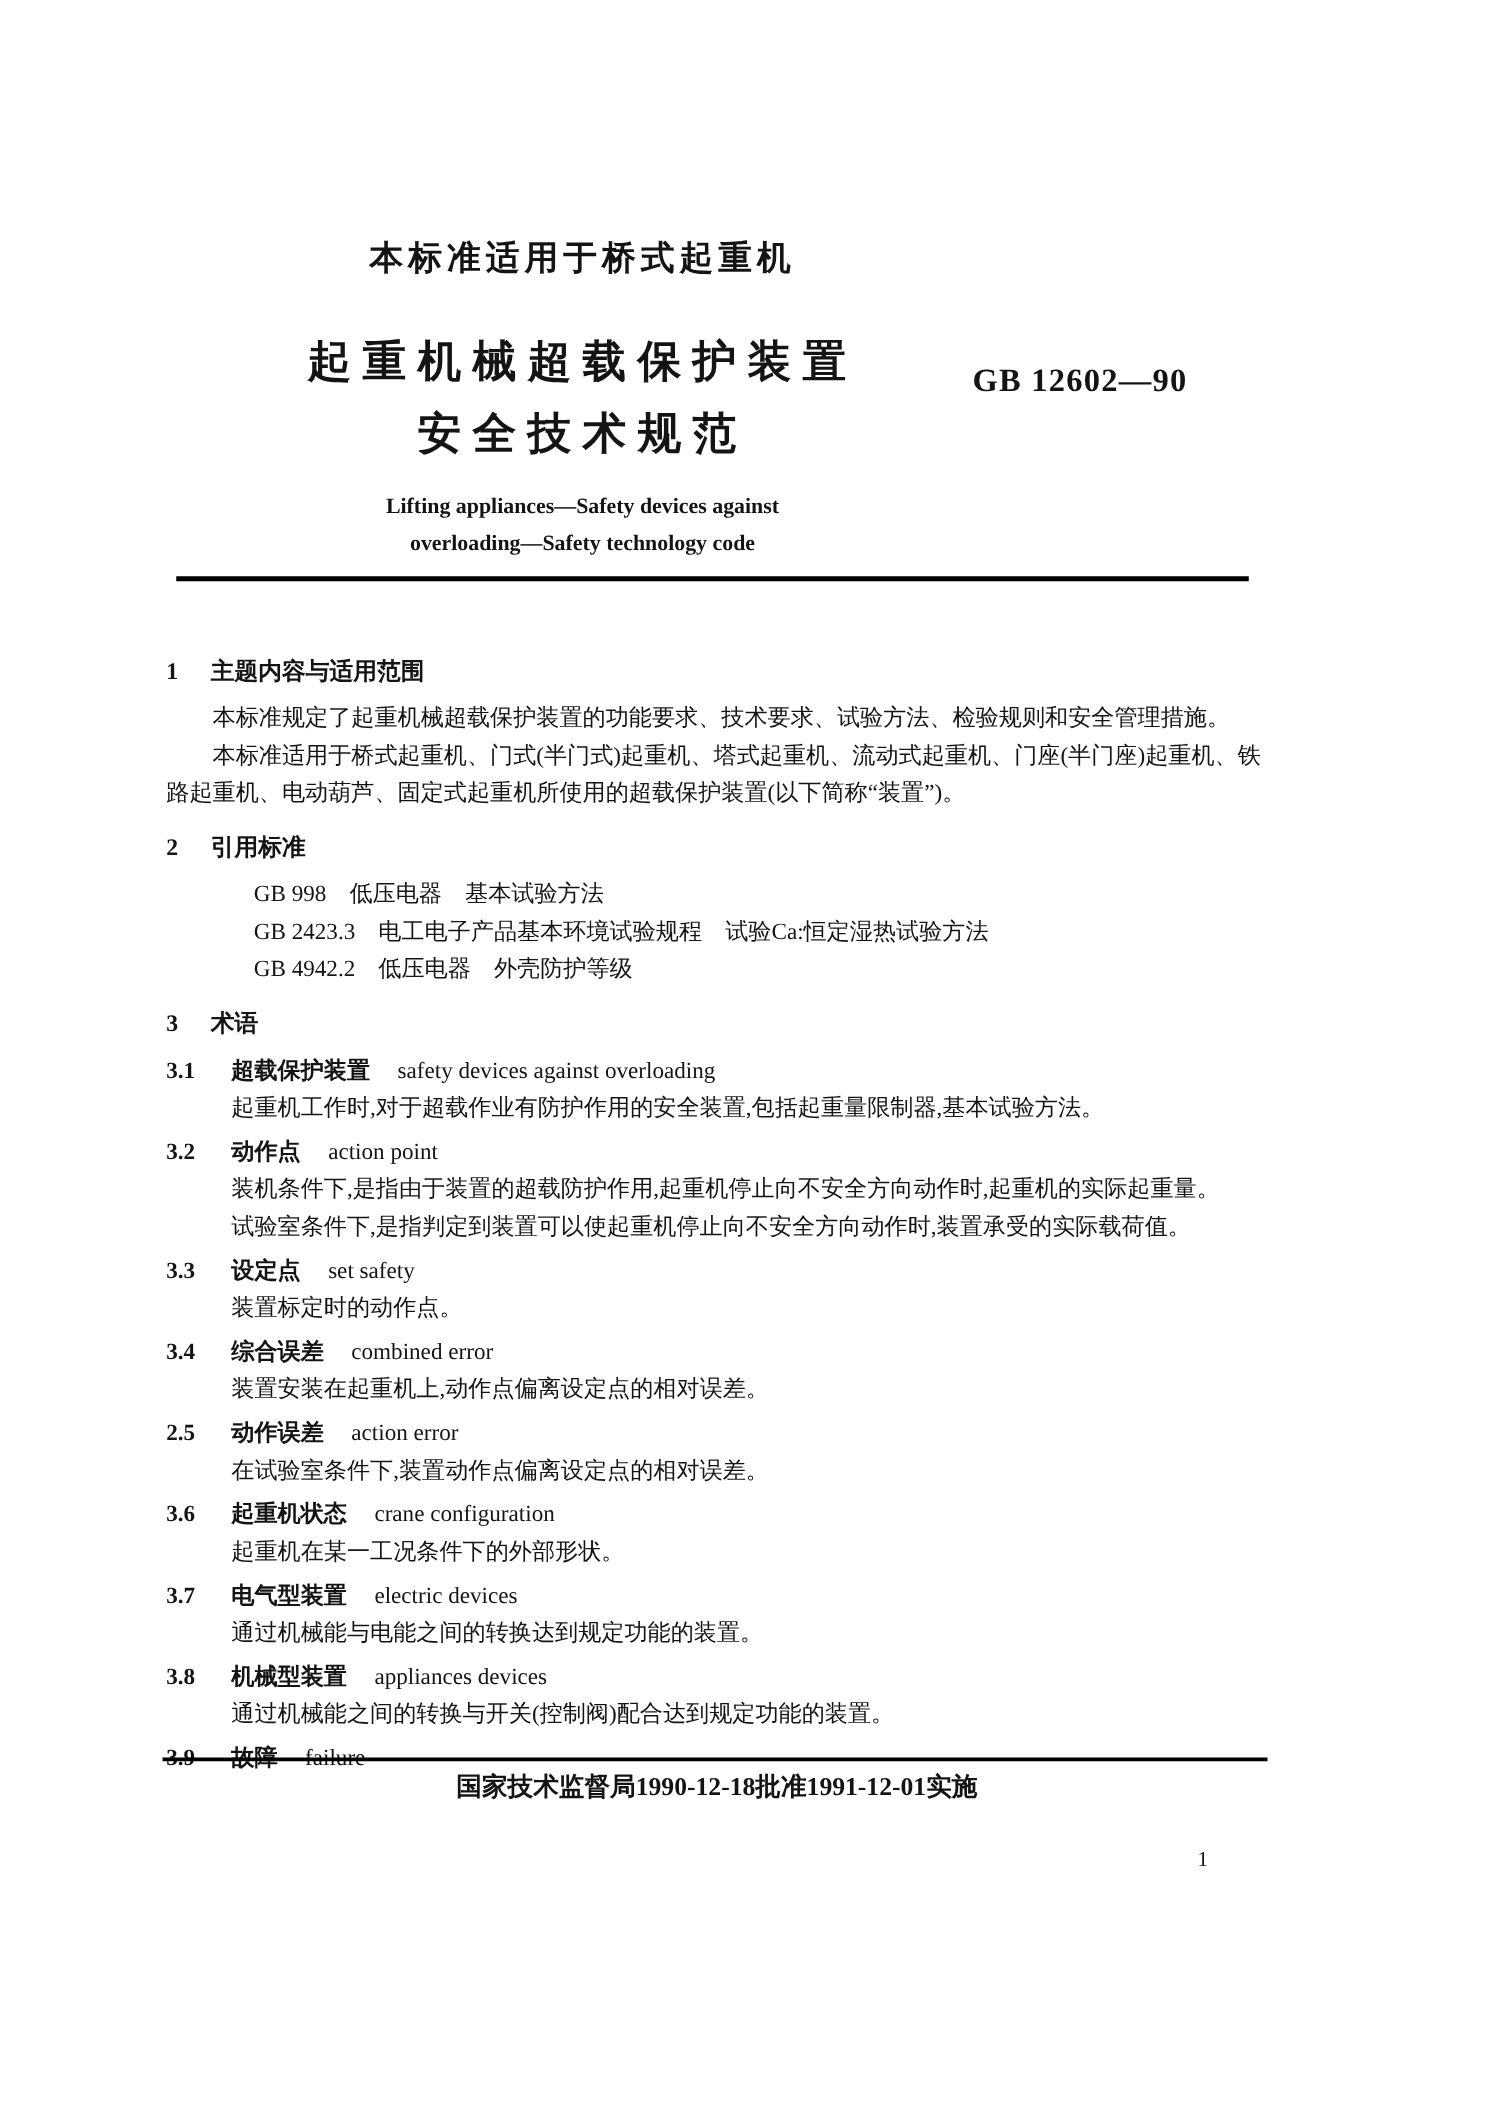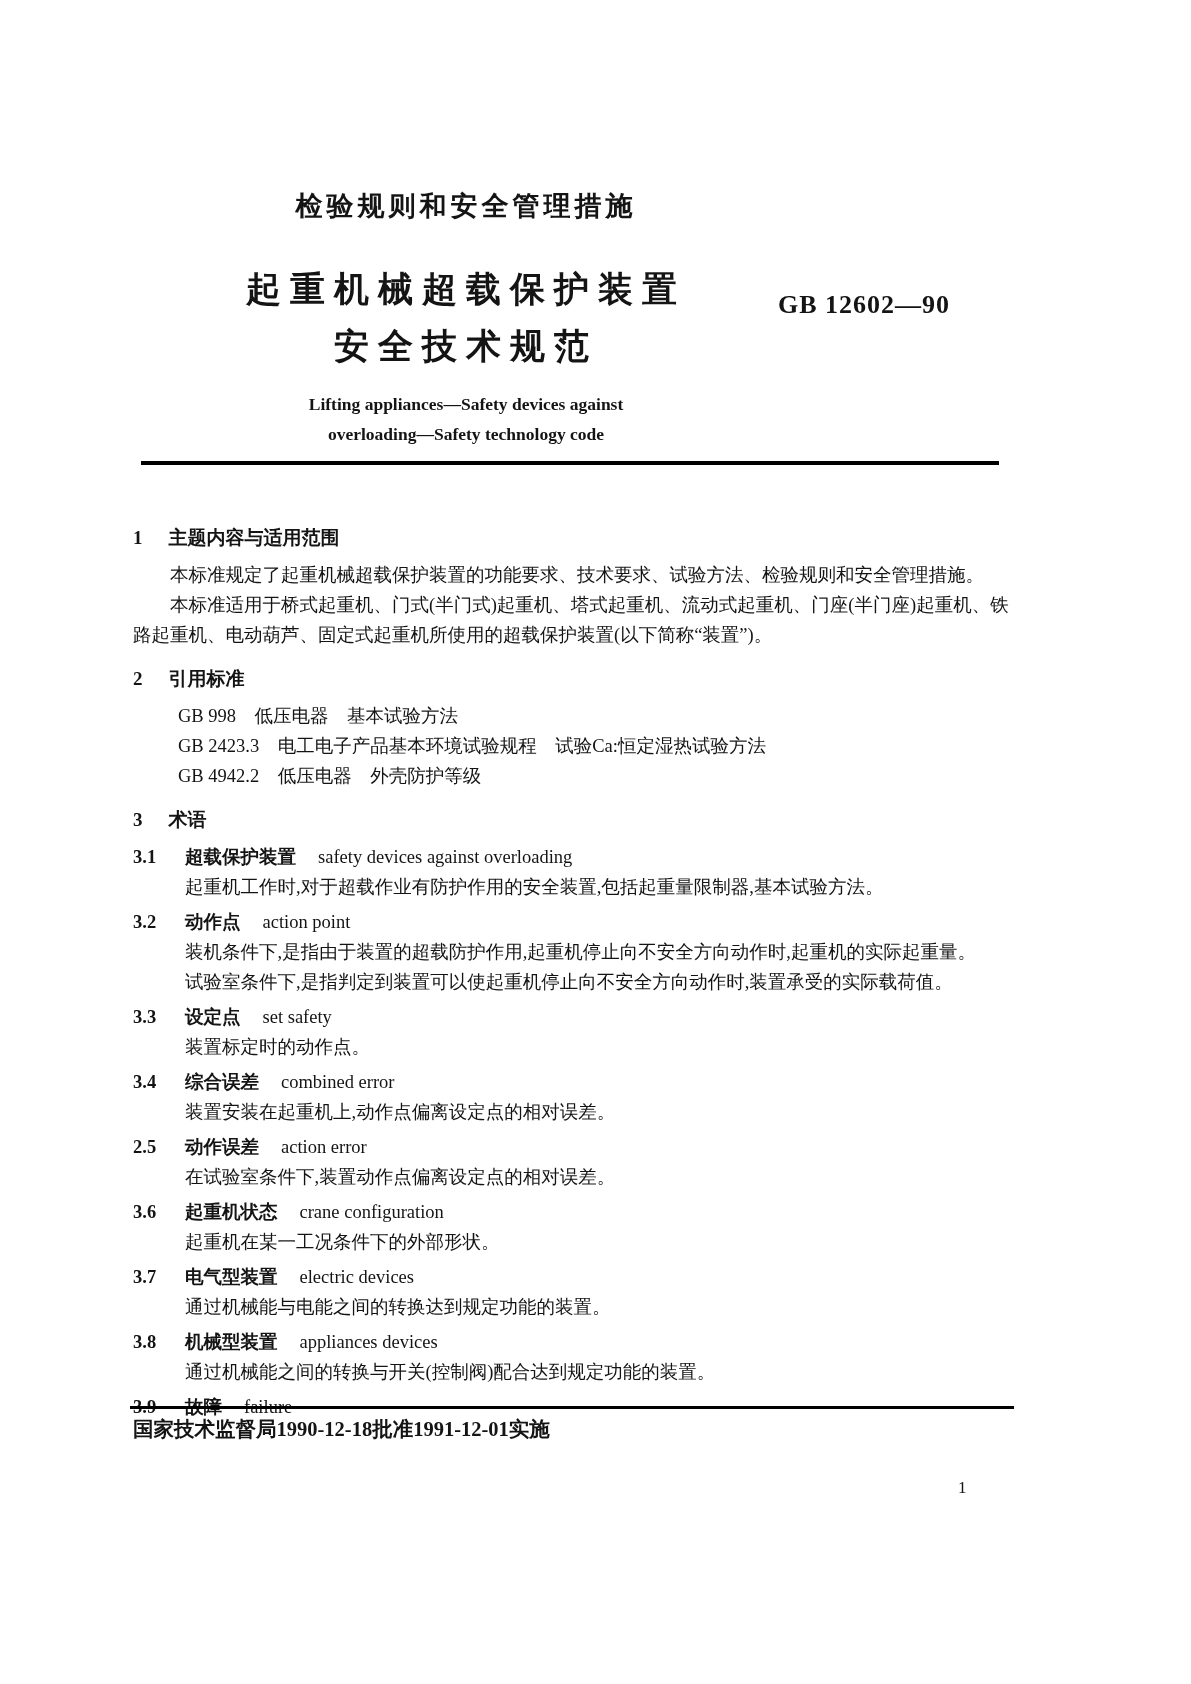--- a/index.html
+++ b/index.html
@@ -36,50 +36,50 @@
   
   .content {
     position:absolute; left:133px; top:507px;
     width:879px;
     font-size:18.5px; line-height:30px;
   }
   .sec-heading { font-weight:bold; font-size:19px; margin:14px 0 7px; }
   .sec-heading.first { margin-top:16px; }
   .sec-num { display:inline-block; margin-right:26px; }
   .para { text-indent:2em; }
-  .ref-line { margin-left:45px; }
+  .ref-line { margin-left:70px; }
   .term { margin-top:5px; }
   .t-num  { display:inline-block; width:52px; font-weight:bold; }
   .t-name { font-weight:bold; }
   .t-en   { margin-left:22px;text-align:center; }
   .t-def  { margin-left:52px; }
 
   
   .rule-bottom {
     position:absolute; left:130px; top:1406px;
     width:884px; height:3px; background:#000;
   }
   .footer-row {
     position:absolute; left:133px; top:1415px;
     width:881px;
-    display:flex; justify-content:flex-start;
+    display:flex; justify-content:center;
     font-weight:bold; font-size:20.5px;
   }
   .page-number {
     position:absolute; left:958px; top:1478px;
     font-size:17px;
   }
 </style>
 </head>
 <body>
 
 <div class="page">
 
   <div class="header">
-    <div class="std-label">检验规则和安全管理措施</div>
+    <div class="std-label">本标准适用于桥式起重机</div>
     <div class="title-cn">起重机械超载保护装置</div>
     <div class="title-cn2">安全技术规范</div>
     <div class="title-en">Lifting appliances—Safety devices against</div>
     <div class="title-en2">overloading—Safety technology code</div>
   </div>
   <div class="std-number">GB 12602—90</div>
   <div class="rule-top"></div>
 
   <div class="content">
 

